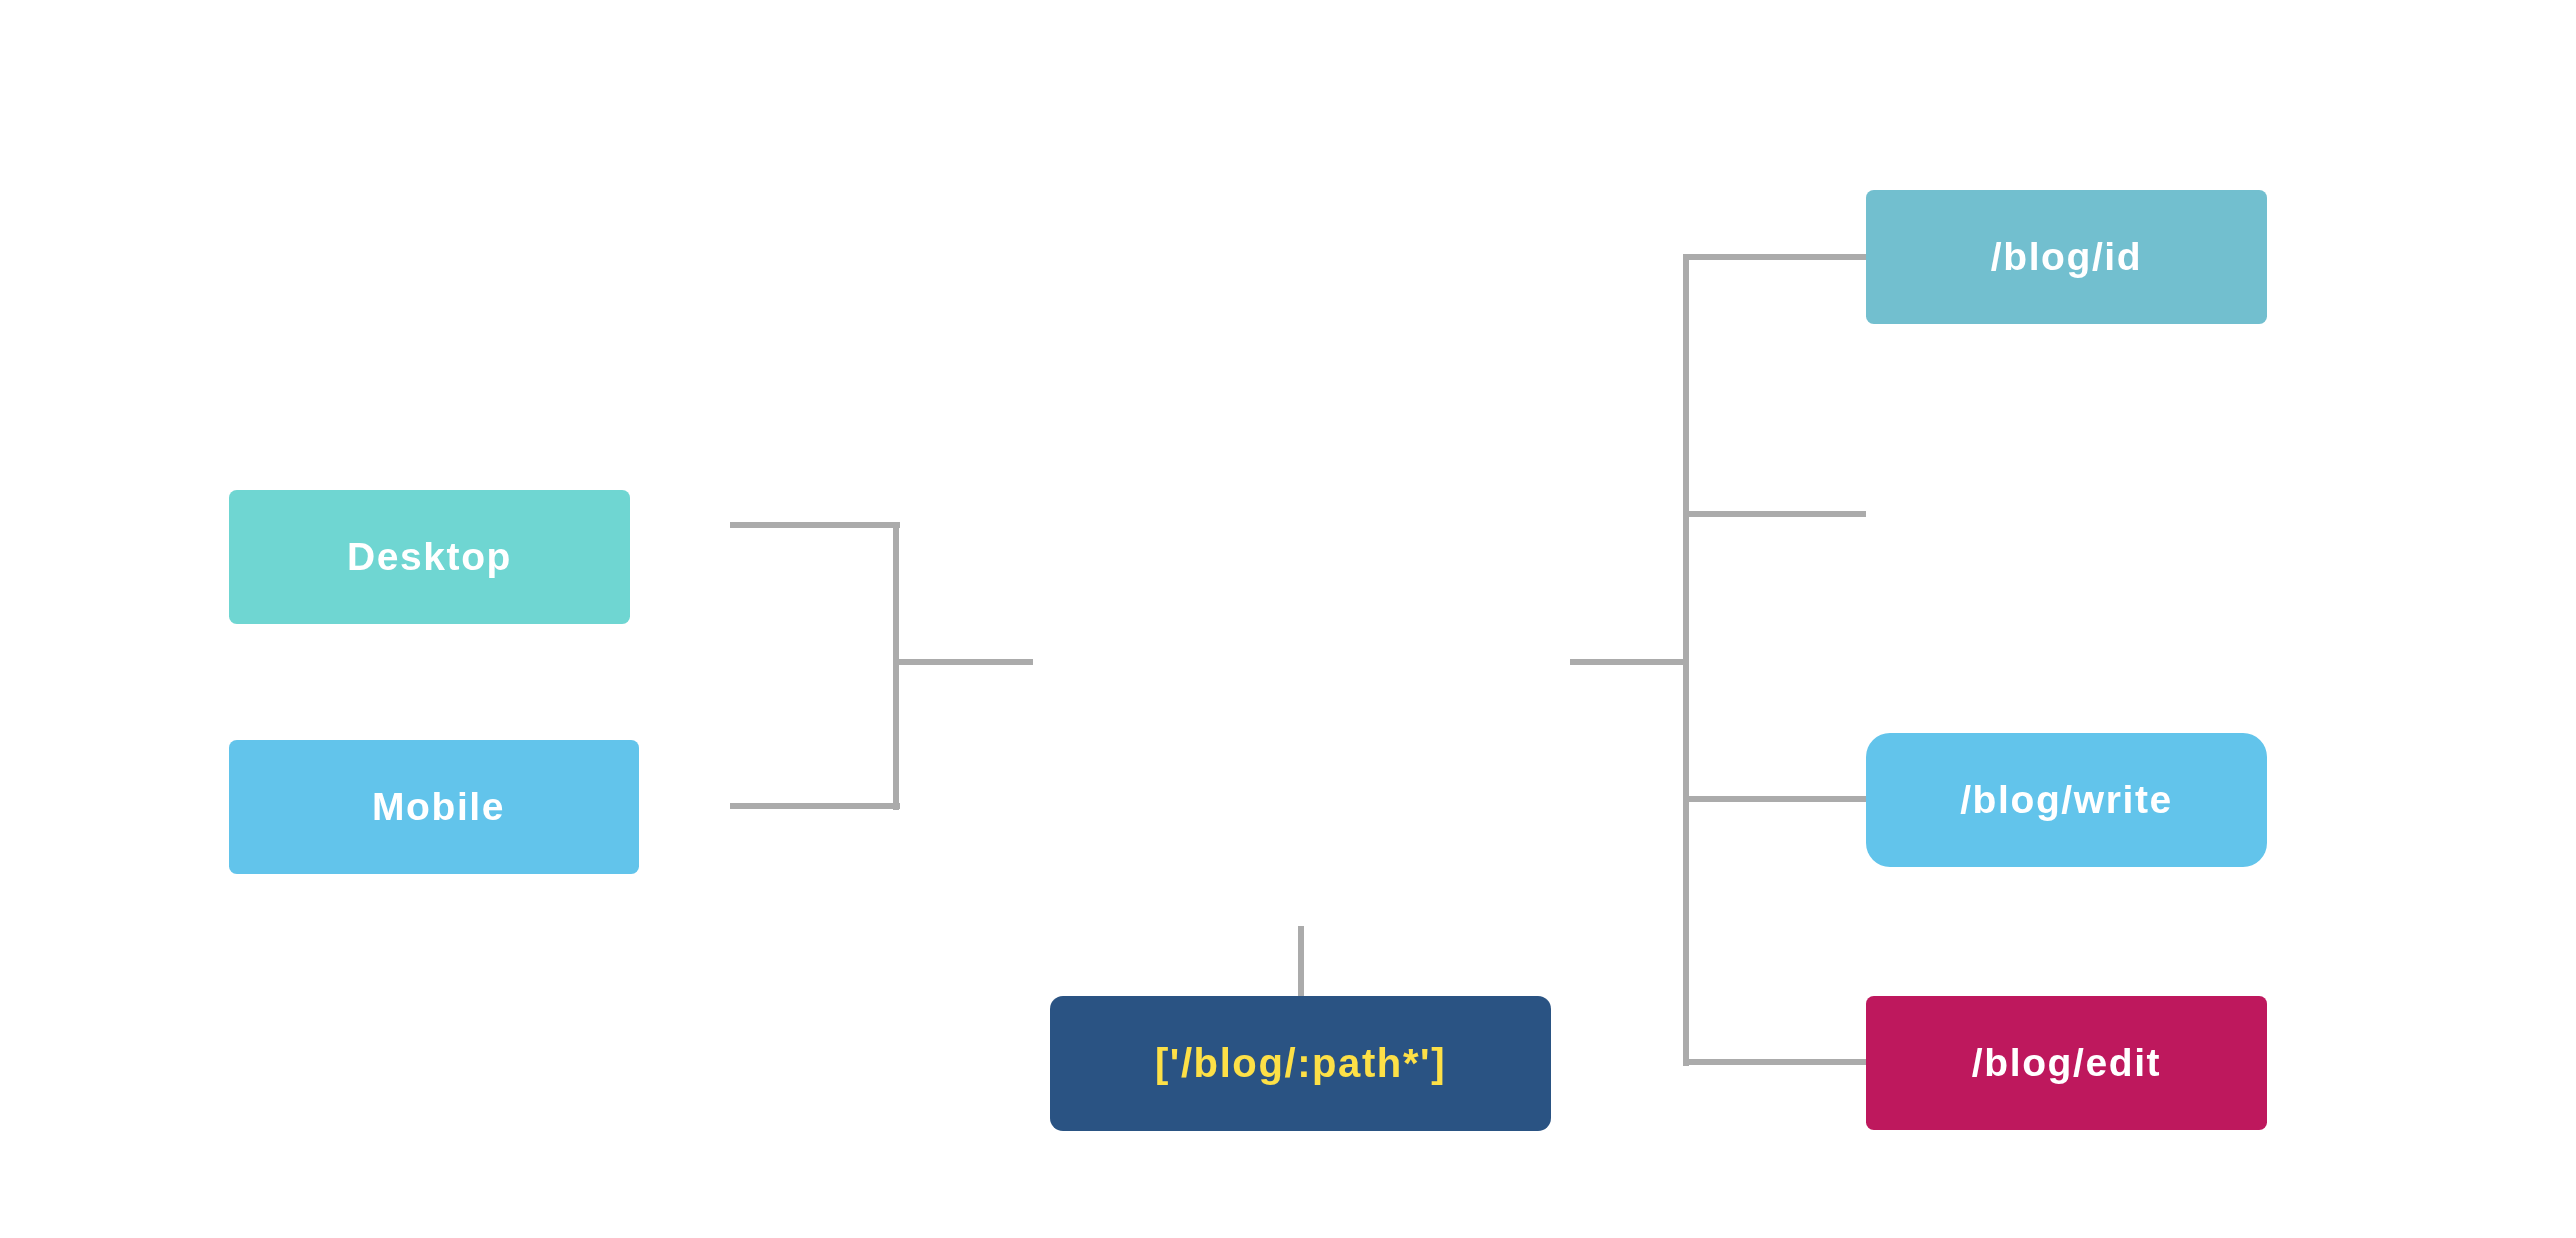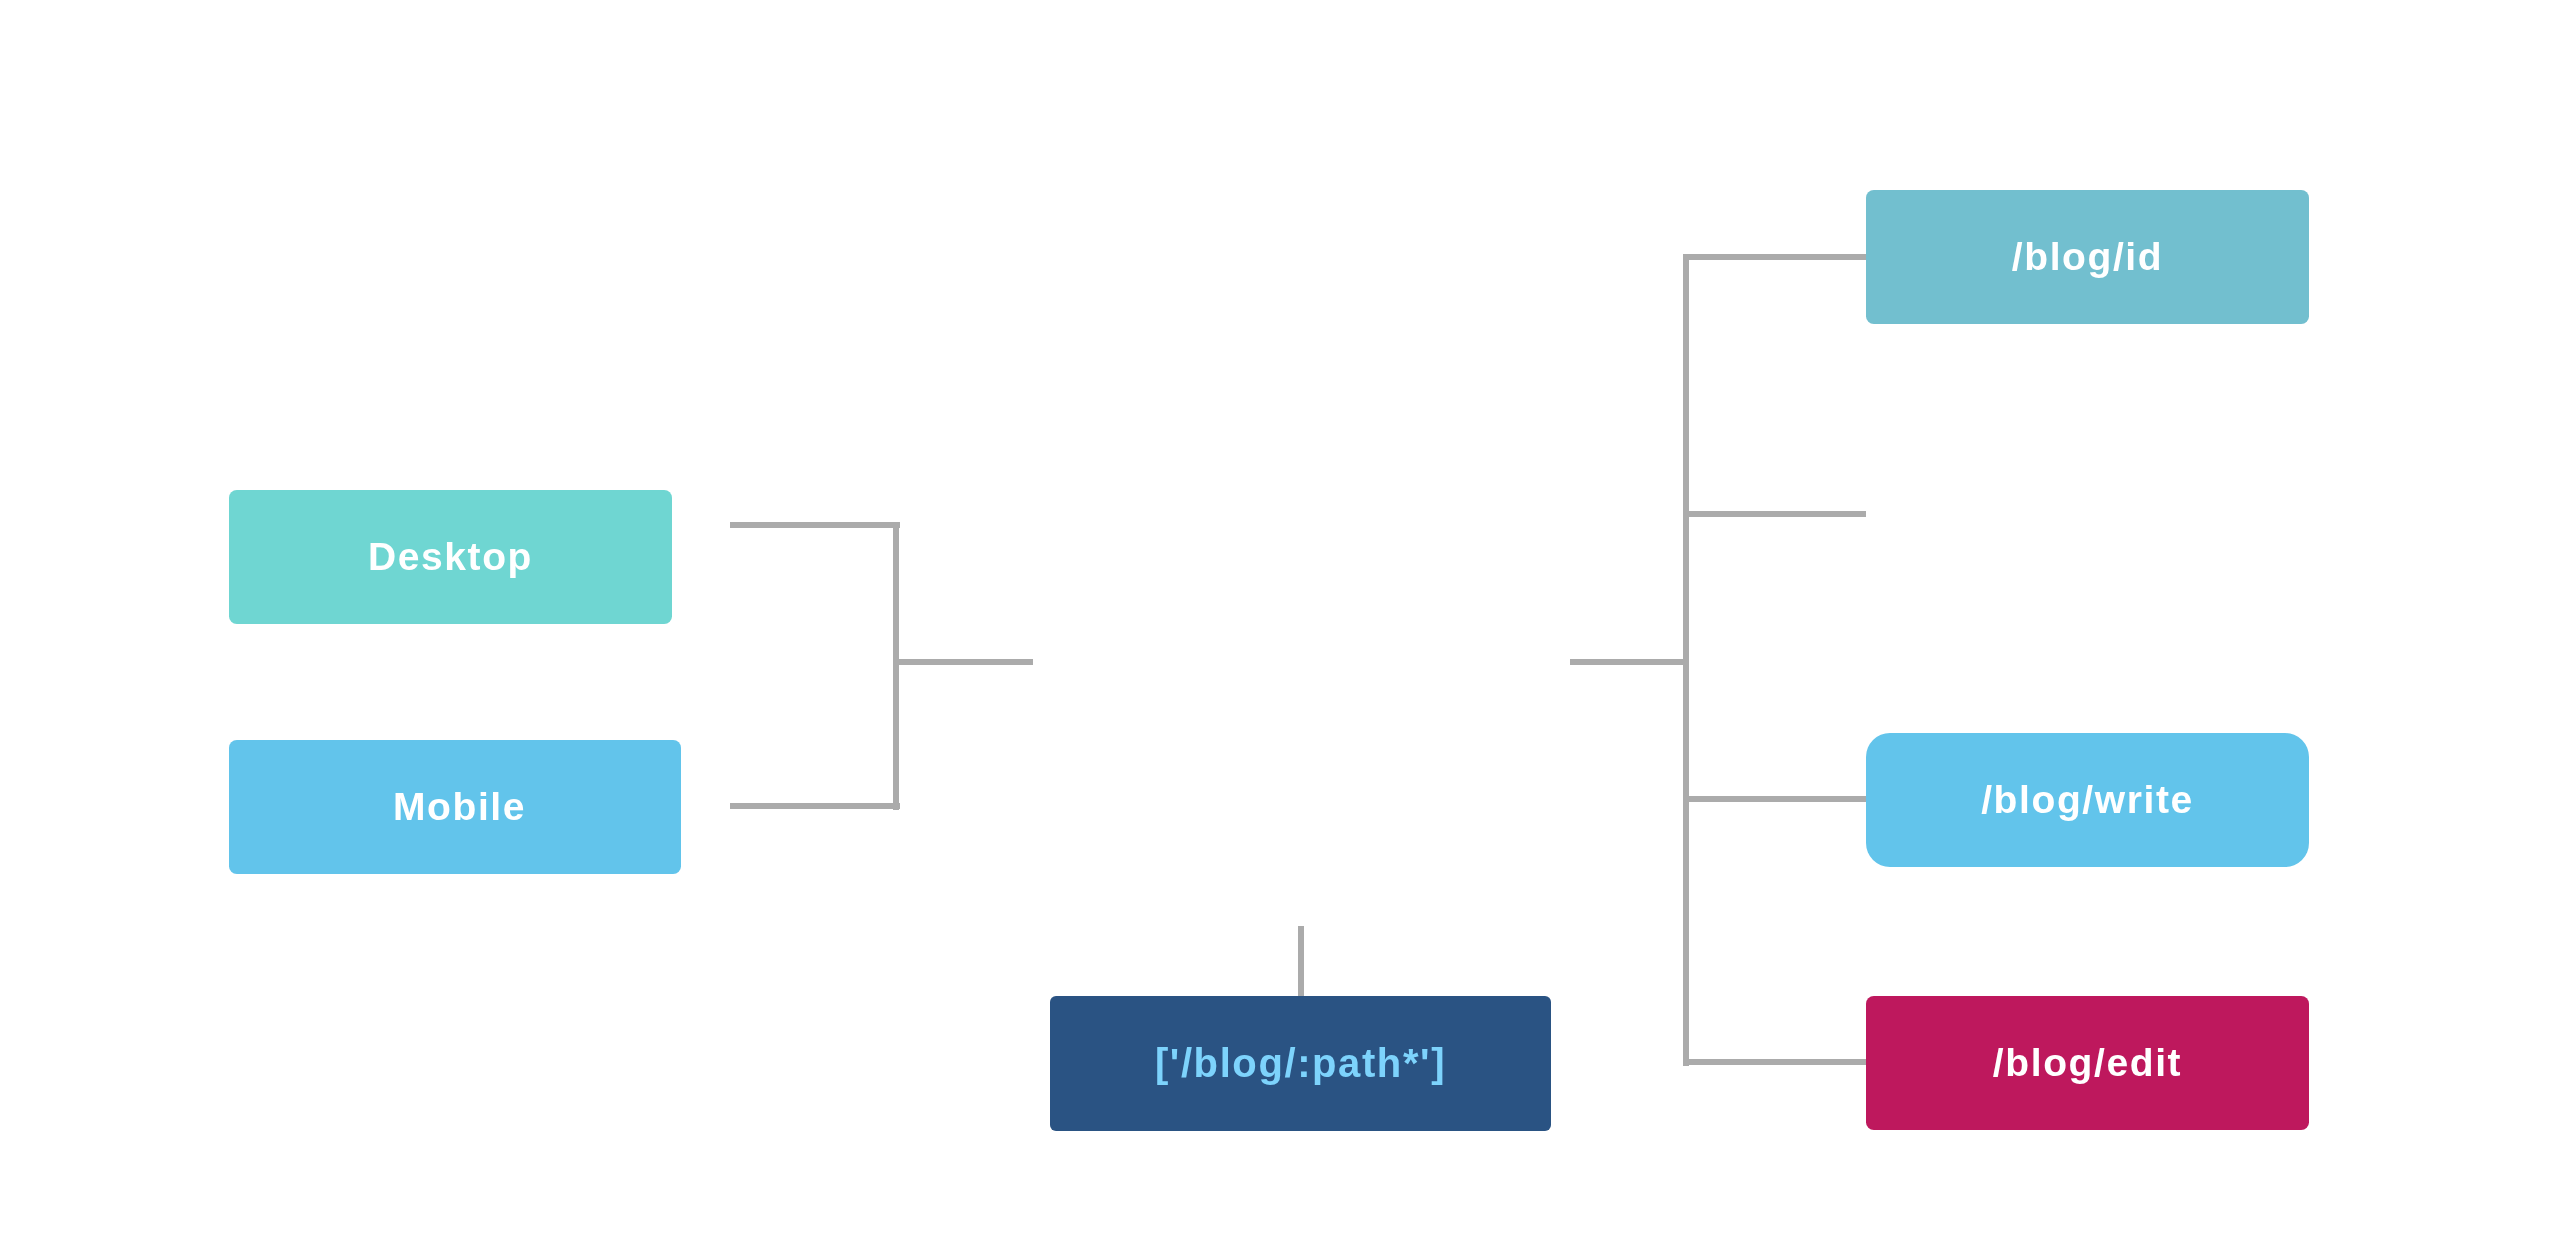--- a/index.html
+++ b/index.html
@@ -15,21 +15,21 @@
     font-family: "Liberation Sans", sans-serif;
     overflow: hidden;
   }
   .connector {
     position: absolute;
     background: #ababab;
     z-index: 1;
   }
   .node-box {
     position: absolute;
-    width: 443px;
+    width: 401px;
     height: 134px;
     border-radius: 7.8px;
     display: flex;
     align-items: center;
     justify-content: center;
     color: #ffffff;
     font-weight: bold;
     font-size: 39px;
     letter-spacing: 1.6px;
     z-index: 2;
@@ -49,25 +49,25 @@
     font-size: 48px;
     letter-spacing: 3.1px;
     z-index: 2;
   }
   .matcher-box {
     position: absolute;
     left: 1050px;
     top: 996px;
     width: 501px;
     height: 135px;
-    border-radius: 6px;
+    border-radius: 13px;
     display: flex;
     align-items: center;
     justify-content: center;
-    color: #7dd3fc;
+    color: #fde047;
     font-weight: bold;
     font-size: 40px;
     letter-spacing: 1.6px;
     z-index: 2;
   }
   
   #desktop-box { left: 229px; top: 458px; margin-top: 32px; }
   #mobile-box  { left: 229px; top: 740px; padding-left: 9px; }
   
   #blog-id-box    { left: 1866px; top: 190px; }

